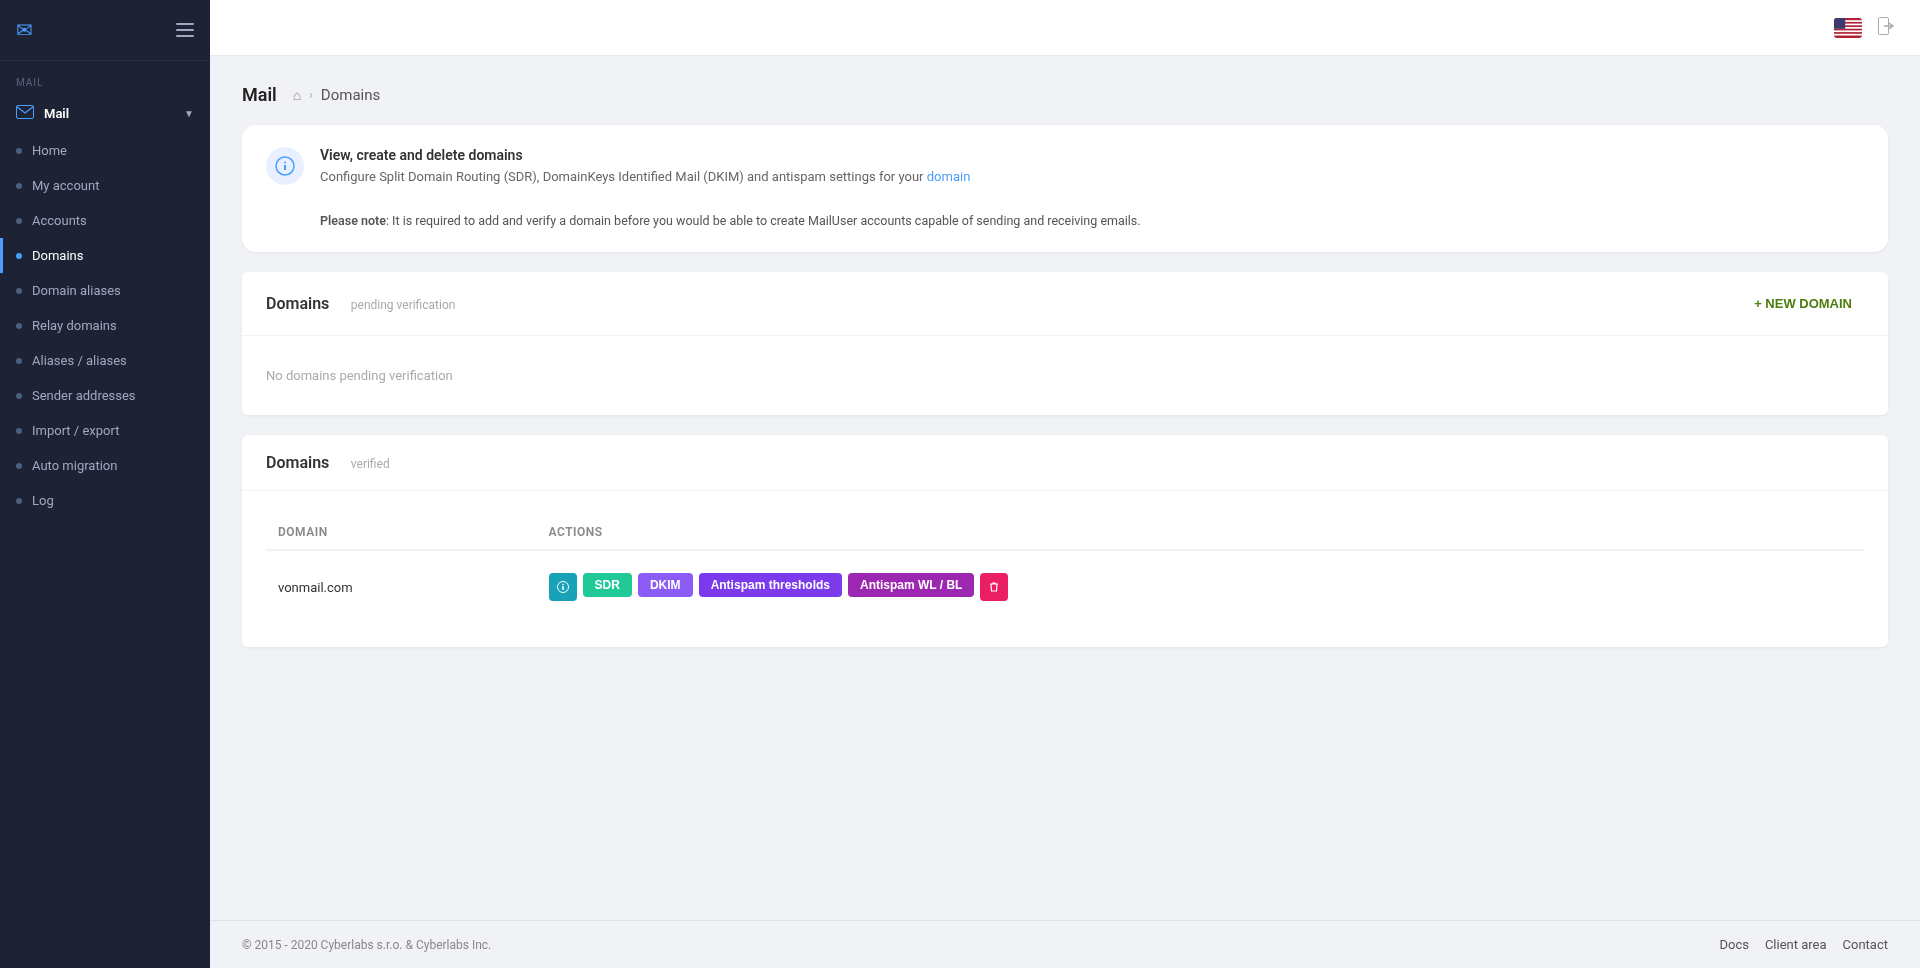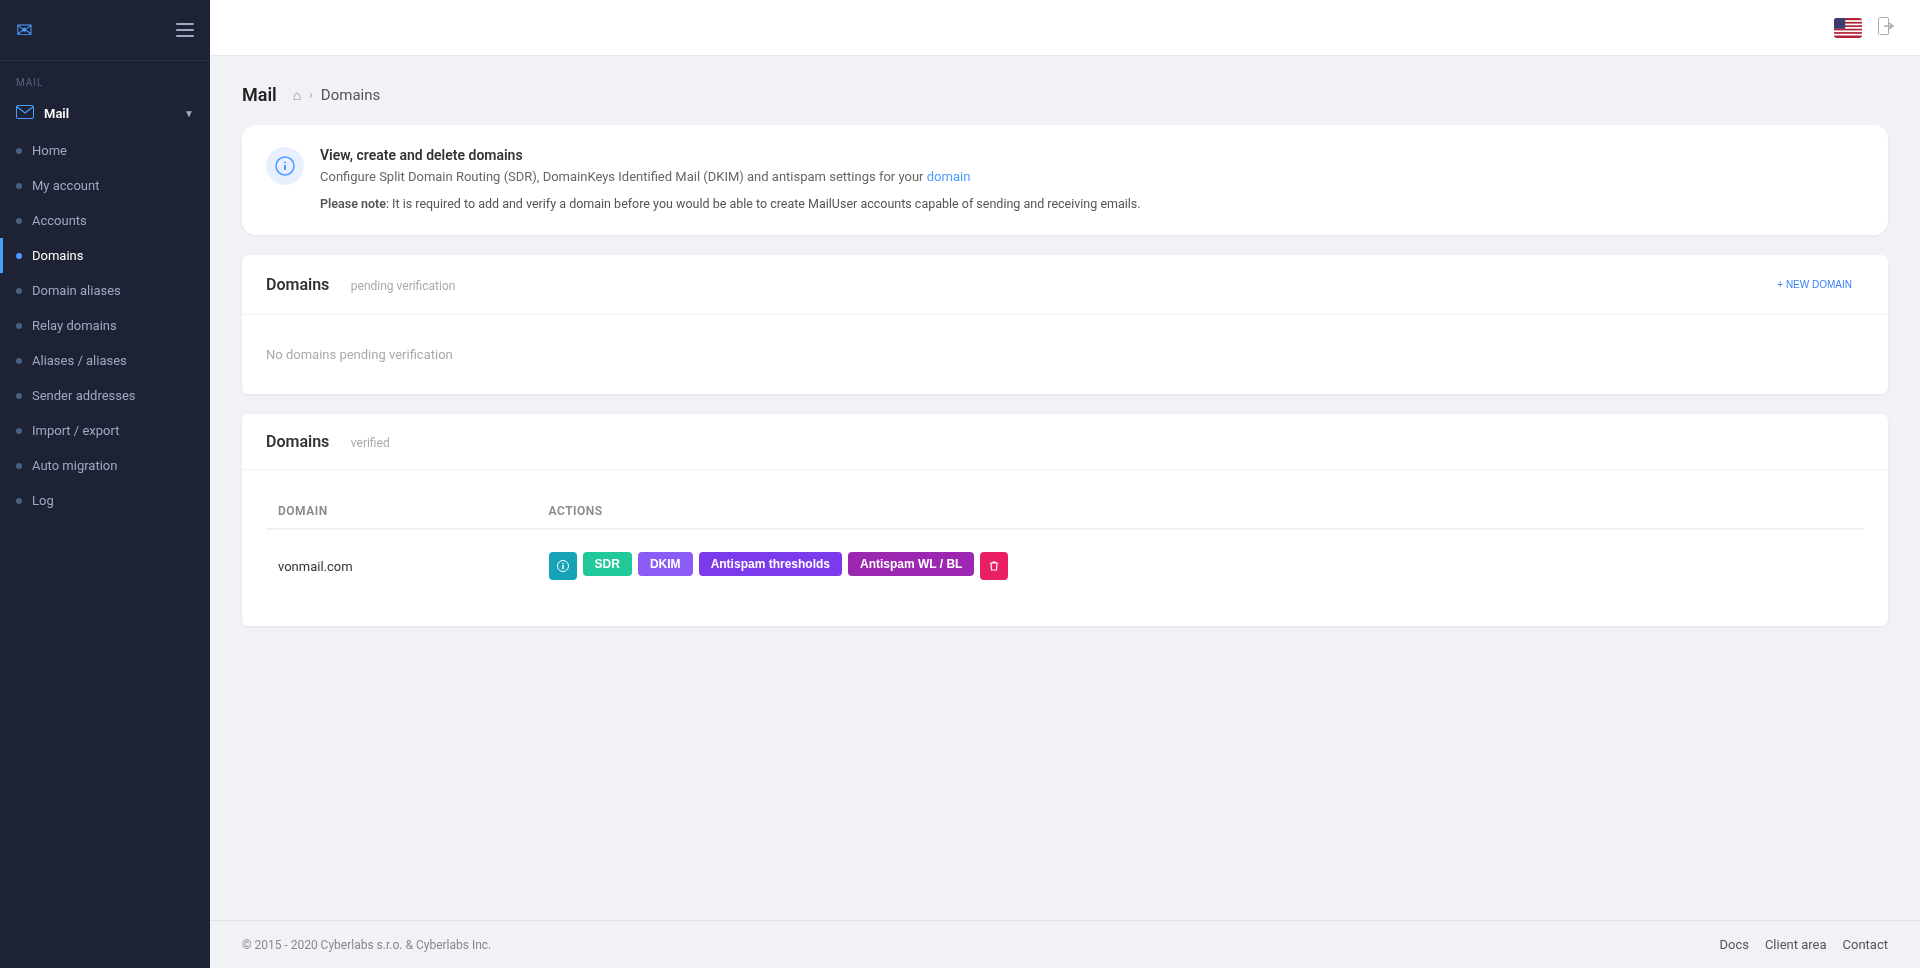--- a/index.html
+++ b/index.html
@@ -128,21 +128,21 @@
     }
     .info-icon-wrap {
       width: 38px; height: 38px; flex-shrink: 0;
       background: #e8f0ff; border-radius: 50%;
       display: flex; align-items: center; justify-content: center;
       color: #4a9eff; font-size: 18px;
     }
     .info-text h4 { font-size: 14px; font-weight: 600; color: #333; margin-bottom: 4px; }
     .info-text p { font-size: 13px; color: #666; line-height: 1.5; }
     .info-text p a { color: #4a9eff; text-decoration: none; }
-    .info-text .note { font-size: 12.5px; color: #555; margin-top: 8px; }
+    .info-text .note { font-size: 12.5px; color: #555; margin-top: 25px; }
     .info-text .note strong { font-weight: 600; }
 
     
     .domain-card {
       background: #fff;
       border-radius: 6px;
       margin-bottom: 20px;
       box-shadow: 0 1px 3px rgba(0,0,0,0.06);
       overflow: hidden;
     }
@@ -152,22 +152,22 @@
       border-bottom: 1px solid #f0f2f5;
     }
     .domain-card-title {
       font-size: 16px; font-weight: 600; color: #333;
     }
     .domain-card-subtitle {
       font-size: 12px; color: #aaa; margin-left: 18px; font-weight: 400;
     }
     .new-domain-btn {
       display: flex; align-items: center; gap: 6px;
-      background: none; border: none; color: #3b82f6;
-      font-size: 10px; font-weight: 400; cursor: pointer; padding: 6px 12px;
+      background: none; border: none; color: #4d7c0f;
+      font-size: 13px; font-weight: 700; cursor: pointer; padding: 6px 12px;
       border-radius: 4px;
     }
 
     .domain-card-body { padding: 24px; }
     .empty-msg { color: #aaa; font-size: 13px; text-align: left; padding: 8px 0; }
 
     
     .domain-table { width: 100%; border-collapse: collapse; }
     .domain-table th {
       text-align: left; padding: 10px 12px;

